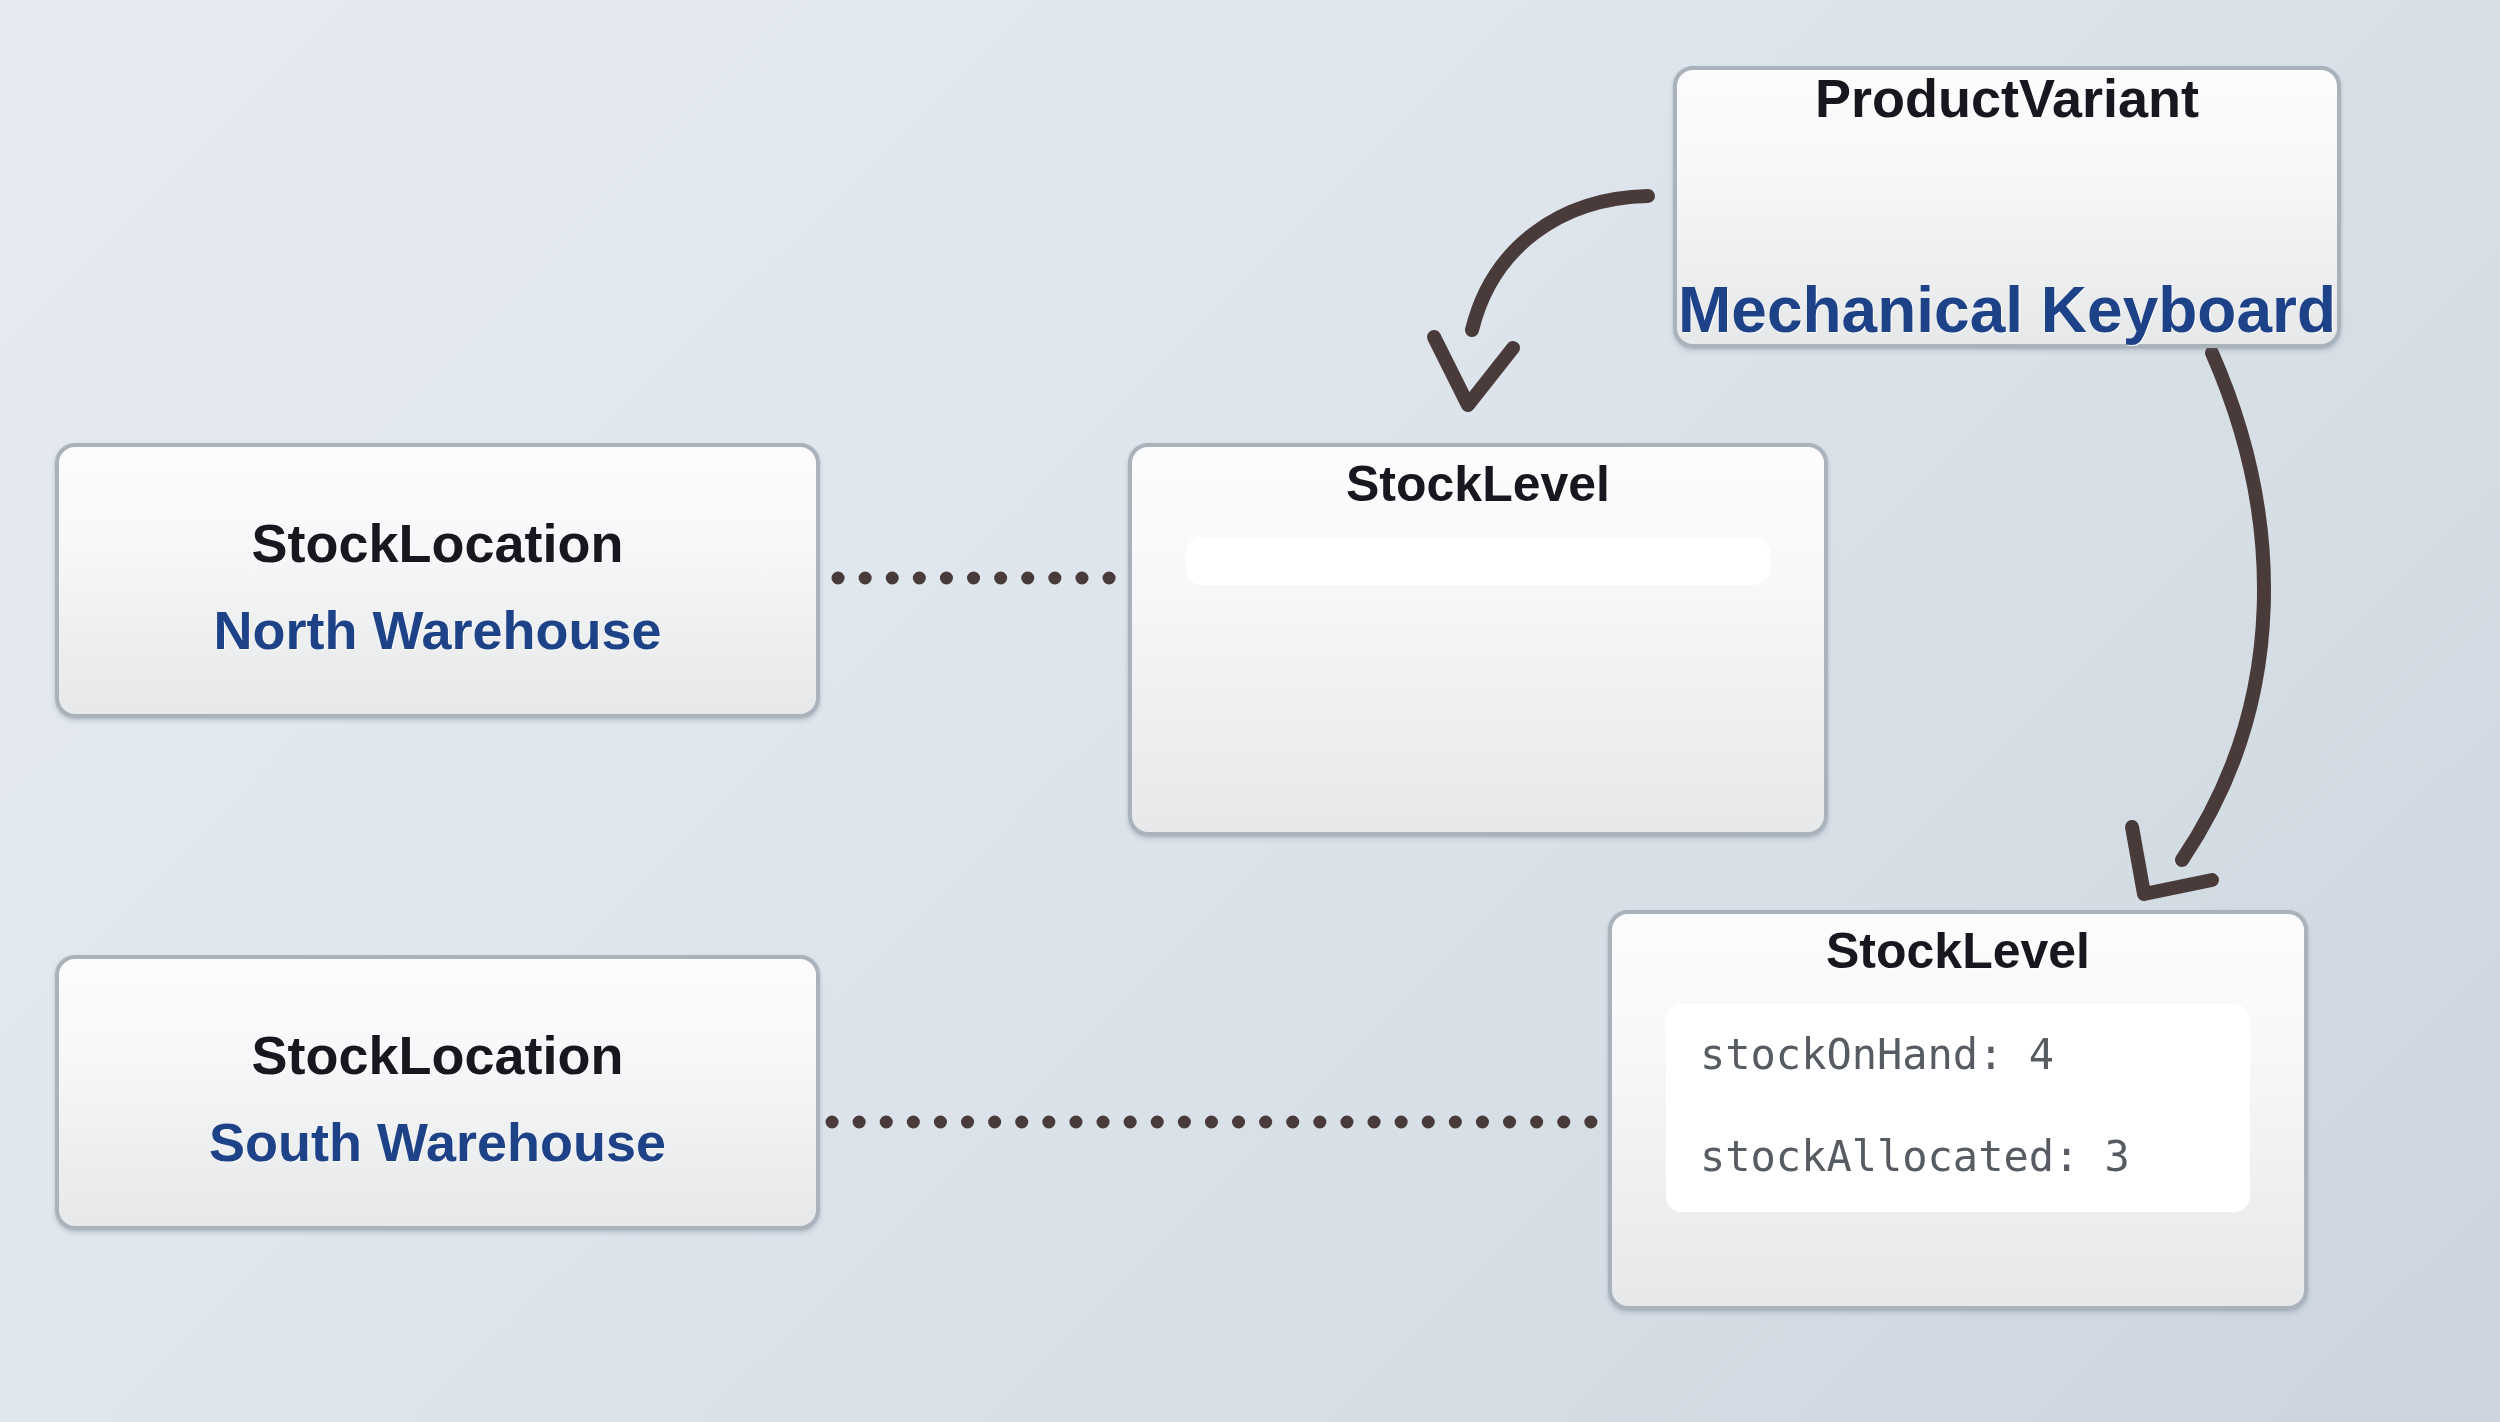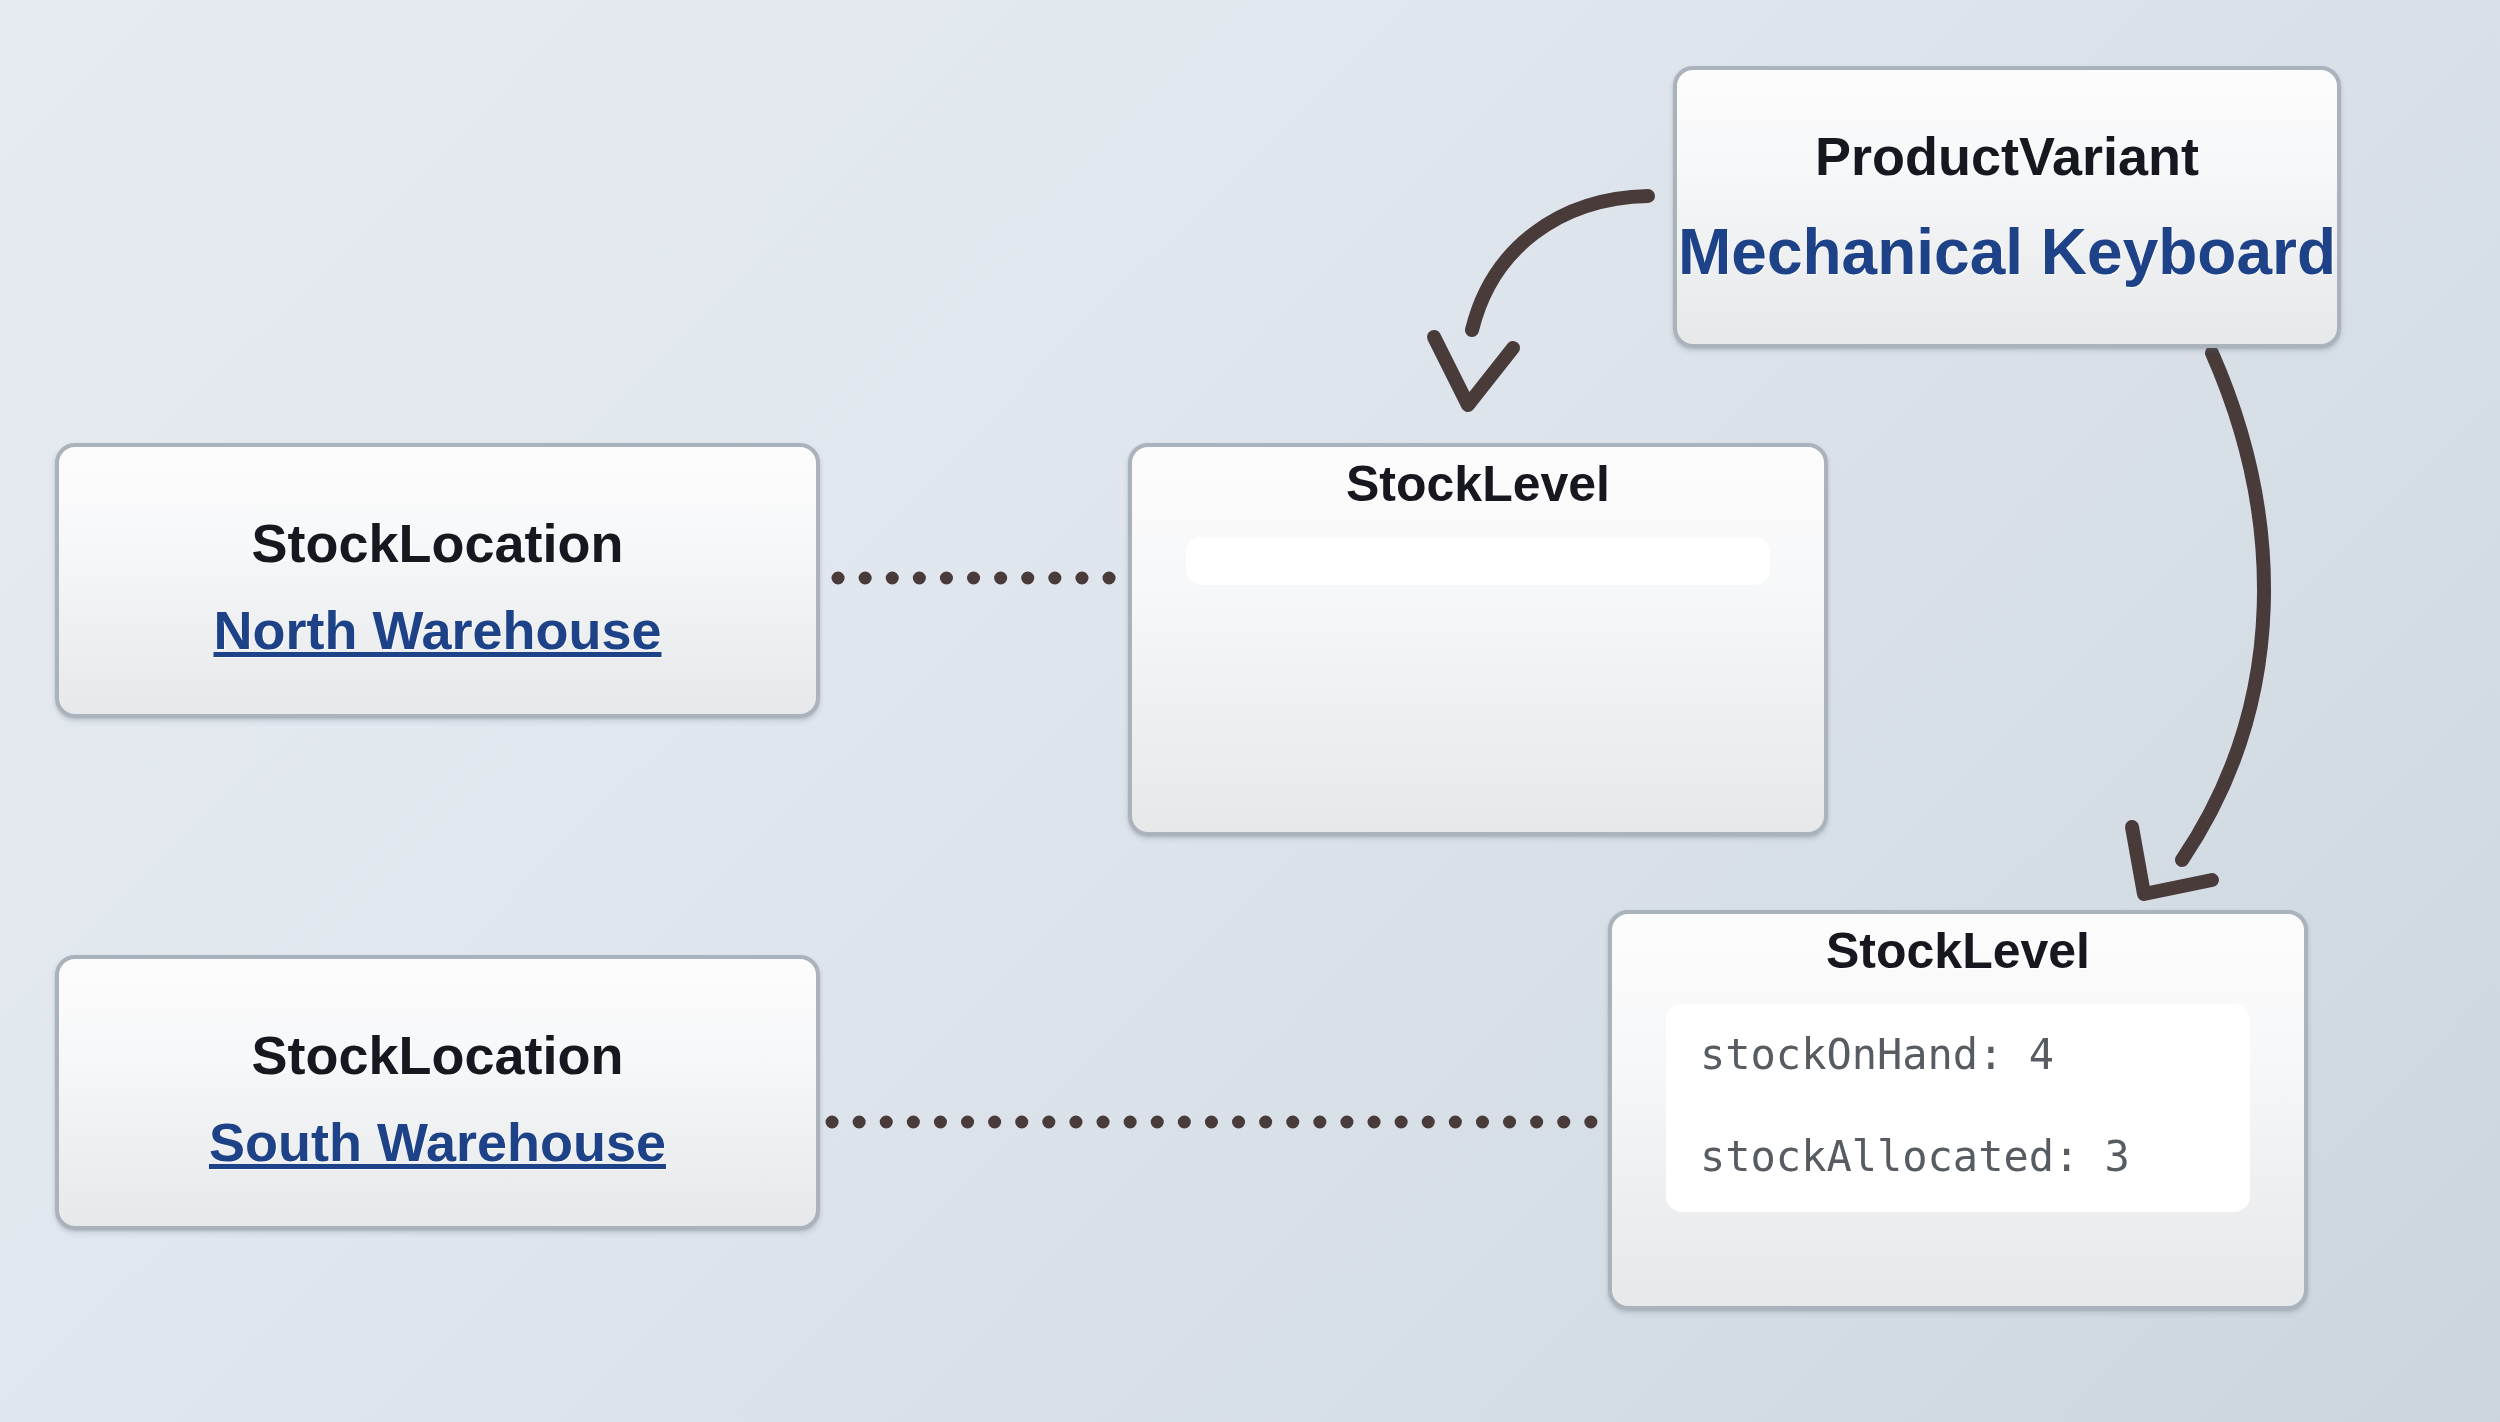--- a/index.html
+++ b/index.html
@@ -51,21 +51,21 @@
   .node-name {
     font-weight: bold;
     color: #1d4288;
     text-shadow: 1px 1px 0 rgba(255,255,255,0.85);
     line-height: 1.05;
     white-space: nowrap;
   }
 
   
   .loc .node-type { font-size: 54px; margin-top: 12px; }
-  .loc .node-name { font-size: 54px; margin-top: 30px; text-decoration: underline; }
+  .loc .node-name { font-size: 54px; margin-top: 30px; }
 
   
   .variant .node-type { font-size: 54px; }
   .variant .node-name { font-size: 64px; margin-top: 34px; }
 
   
   .level { justify-content: flex-start; padding-top: 11px; }
   .level .node-type { font-size: 50px; }
 
   .fields {
@@ -82,21 +82,21 @@
     font-family: "DejaVu Sans Mono", "Liberation Mono", monospace;
     font-size: 42px;
     color: #565c61;
     line-height: 1.38;
     white-space: pre;
   }
 
   
   #node-stocklocation-north { left: 55px;   top: 443px;  width: 765px;  height: 275px; }
   #node-stocklocation-south { left: 55px;   top: 955px;  width: 765px;  height: 275px; }
-  #node-productvariant      { left: 1673px; top: 66px;   width: 668px;  height: 282px; }
+  #node-productvariant      { left: 1673px; top: 66px;   width: 668px;  height: 282px; justify-content: space-between; }
   #node-stocklevel-north    { left: 1128px; top: 443px;  width: 700px;  height: 393px; }
   #node-stocklevel-south    { left: 1608px; top: 910px;  width: 700px;  height: 400px; }
 
   #node-stocklevel-north .fields { width: 584px; }
   #node-stocklevel-south .fields { width: 584px; gap: 45px; }
 </style>
 </head>
 <body>
 
 <div id="canvas">

